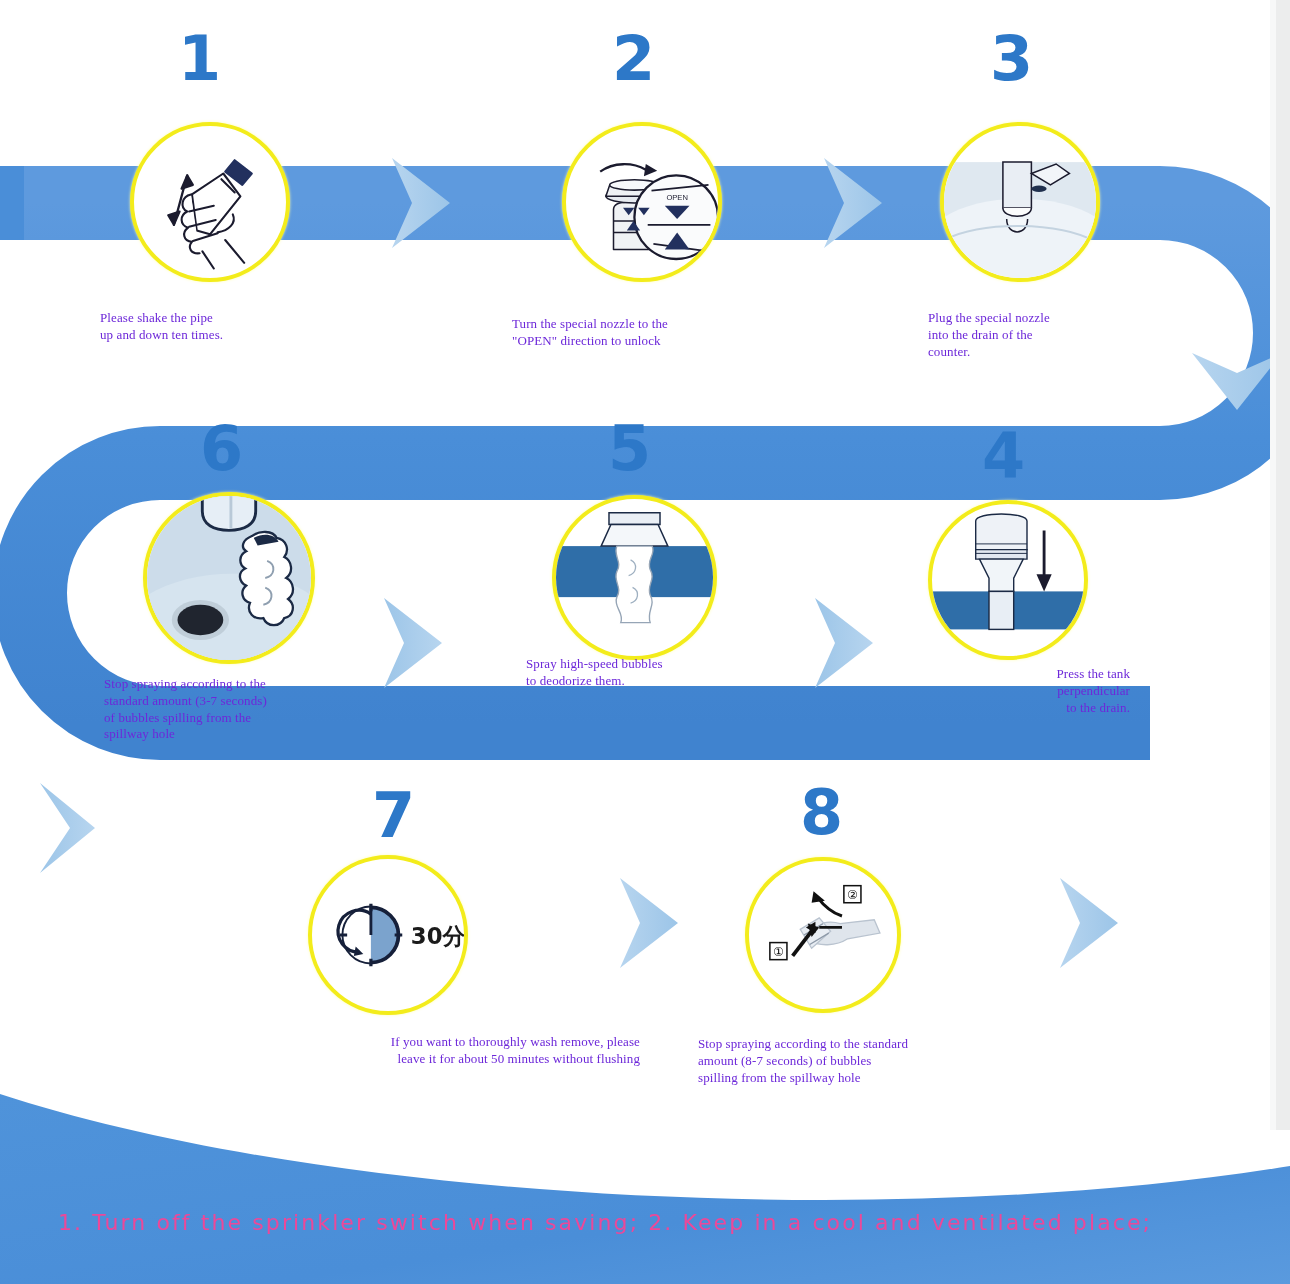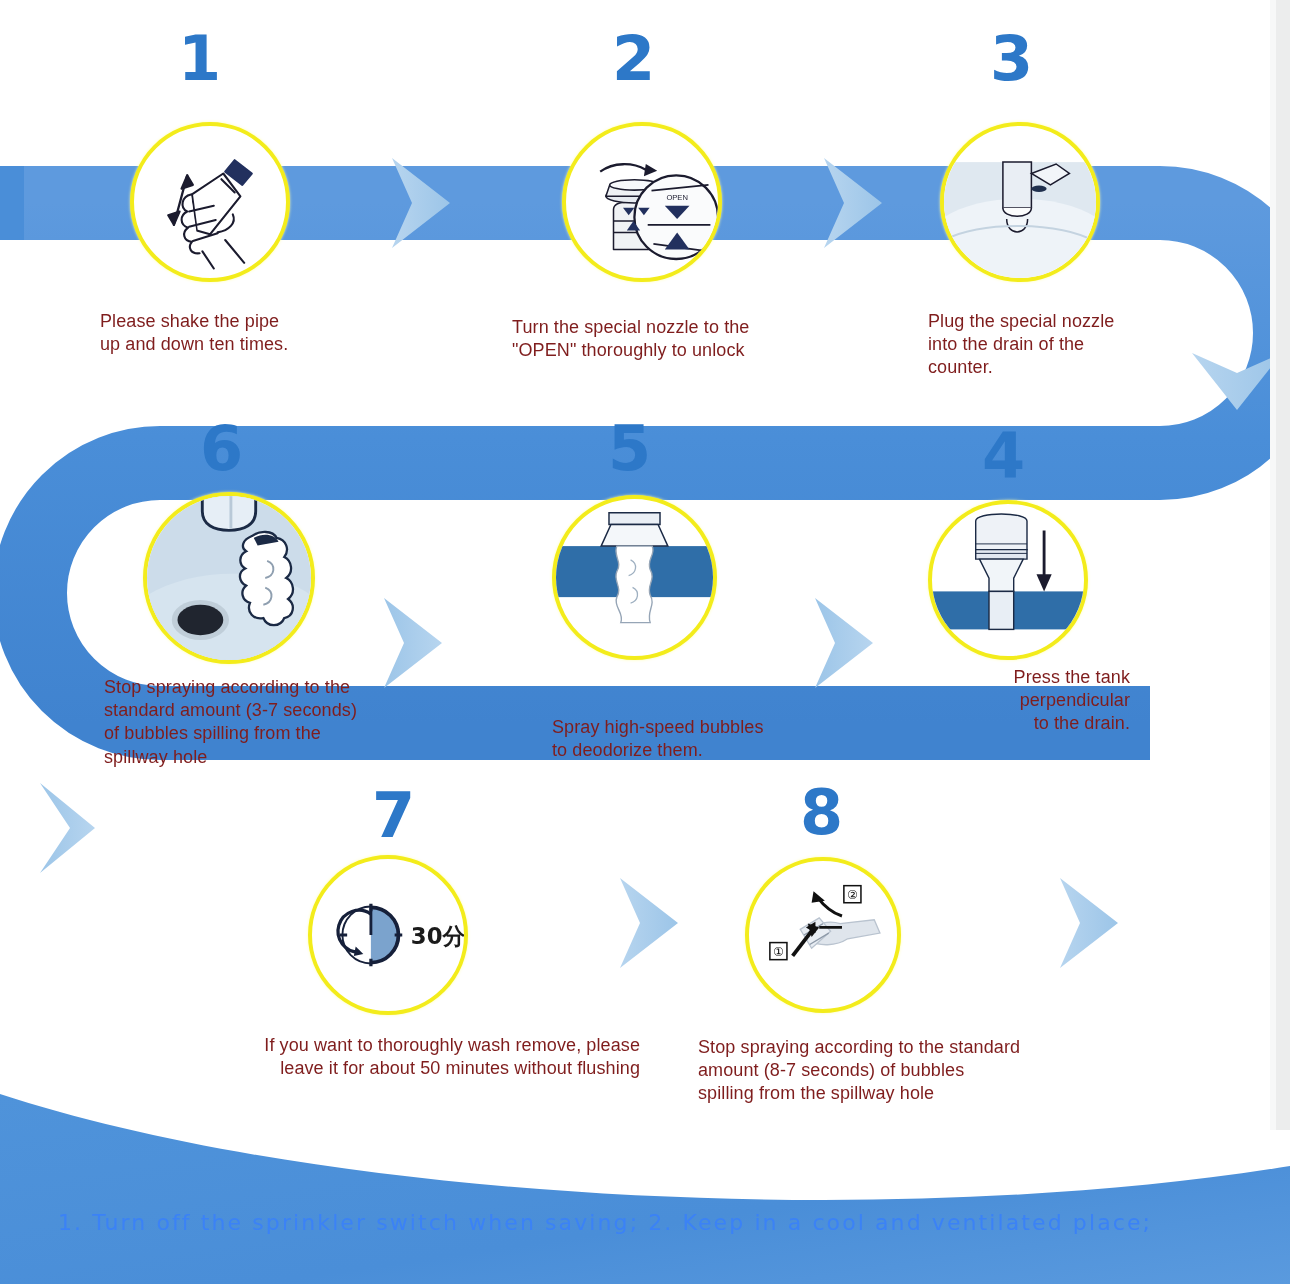--- a/index.html
+++ b/index.html
@@ -36,44 +36,44 @@
     border-radius:50%;
     border:4px solid #f3ec1b;
     background:#ffffff;
     overflow:hidden;
     box-sizing:border-box;
     box-shadow:0 0 3px rgba(255,255,170,.9);
   }
   .bubble svg{display:block;}
   .caption{
     position:absolute;
-    font-size:18px;
+    font-size:13px;
     line-height:1.29;
-    color:#7f1d1d;
-    font-family:Liberation Sans, sans-serif;
+    color:#6d28d9;
+    font-family:Liberation Serif, serif;
     letter-spacing:.1px;
     white-space:pre-line;
   }
   .caption.center{text-align:right;}
 
   
   #banner{
     position:absolute;left:0;bottom:0;width:1290px;height:190px;
     overflow:hidden;
   }
   #banner .note-title{
     position:absolute;left:58px;top:76px;
     color:#f8e71c;
     font-size:22px;font-weight:bold;
     font-family:"DejaVu Sans", sans-serif;
     letter-spacing:.2px;
   }
   #banner .note-line{
     position:absolute;left:58px;top:116px;
-    color:#3b82f6;
+    color:#ec4899;
     font-size:22px;
     font-family:"DejaVu Sans", sans-serif;
     letter-spacing:2.1px;
     white-space:nowrap;
   }
 </style>
 </head>
 <body>
 
 <div id="stage">
@@ -166,21 +166,21 @@
         <polygon points="64,110 78,110 71,100" fill="#22305e"></polygon>
         <text x="117" y="78" font-size="8" fill="#1b1b2e" text-anchor="middle" font-family="Liberation Sans, sans-serif">OPEN</text>
 
         <g stroke="#1b1b2e" stroke-width="2.4" fill="none">
           <path d="M36,48 C50,38 70,38 84,46"></path>
         </g>
         <polygon points="84,40 96,47 82,53" fill="#1b1b2e"></polygon>
       </svg>
     </div>
     <div class="caption" style="left:512px;top:316px;width:330px;">Turn the special  nozzle to the
-"OPEN" thoroughly to unlock</div>
+"OPEN" direction to unlock</div>
   </div>
 
   <div class="step">
     <div class="stepnum" style="left:990px;top:28px;">3</div>
     <div class="bubble" style="left:940px;top:122px;width:160px;height:160px;">
       <svg viewBox="0 0 160 160" width="152" height="152">
         <rect x="0" y="38" width="160" height="86" fill="#dfe8f0"></rect>
         <path d="M0,96 C40,70 120,70 160,96 L160,160 L0,160 Z" fill="#eef3f8"></path>
         <g stroke="#1b1b2e" stroke-width="1.6" fill="#fbfcfd">
           <path d="M62,38 L62,86 L92,86 L92,38 Z" fill="#e9eef4"></path>
@@ -232,21 +232,21 @@
         </g>
 
         <path d="M62,48 C58,58 68,64 62,74 C58,84 68,90 62,100 C58,110 70,116 66,126
                  L96,126 C92,114 102,108 96,98 C92,88 102,82 96,72 C92,62 102,56 98,48 Z" fill="#ffffff" stroke="#96a5b6" stroke-width="1.4"></path>
         <g fill="none" stroke="#9fb0c1" stroke-width="1.3">
           <path d="M76,62 C84,66 82,76 74,78"></path>
           <path d="M78,90 C86,94 84,104 76,106"></path>
         </g>
       </svg>
     </div>
-    <div class="caption" style="left:526px;top:716px;width:300px;margin-left:26px;">Spray high-speed bubbles
+    <div class="caption" style="left:526px;top:656px;width:300px;">Spray high-speed bubbles
 to deodorize them.</div>
   </div>
 
   <div class="step">
     <div class="stepnum" style="left:200px;top:418px;">6</div>
     <div class="bubble" style="left:143px;top:492px;width:172px;height:172px;">
       <svg viewBox="0 0 172 172" width="164" height="164">
         <rect x="0" y="0" width="172" height="172" fill="#ccdcea"></rect>
         <path d="M0,104 C50,74 130,74 172,104 L172,172 L0,172 Z" fill="#d6e4ef"></path>
 

